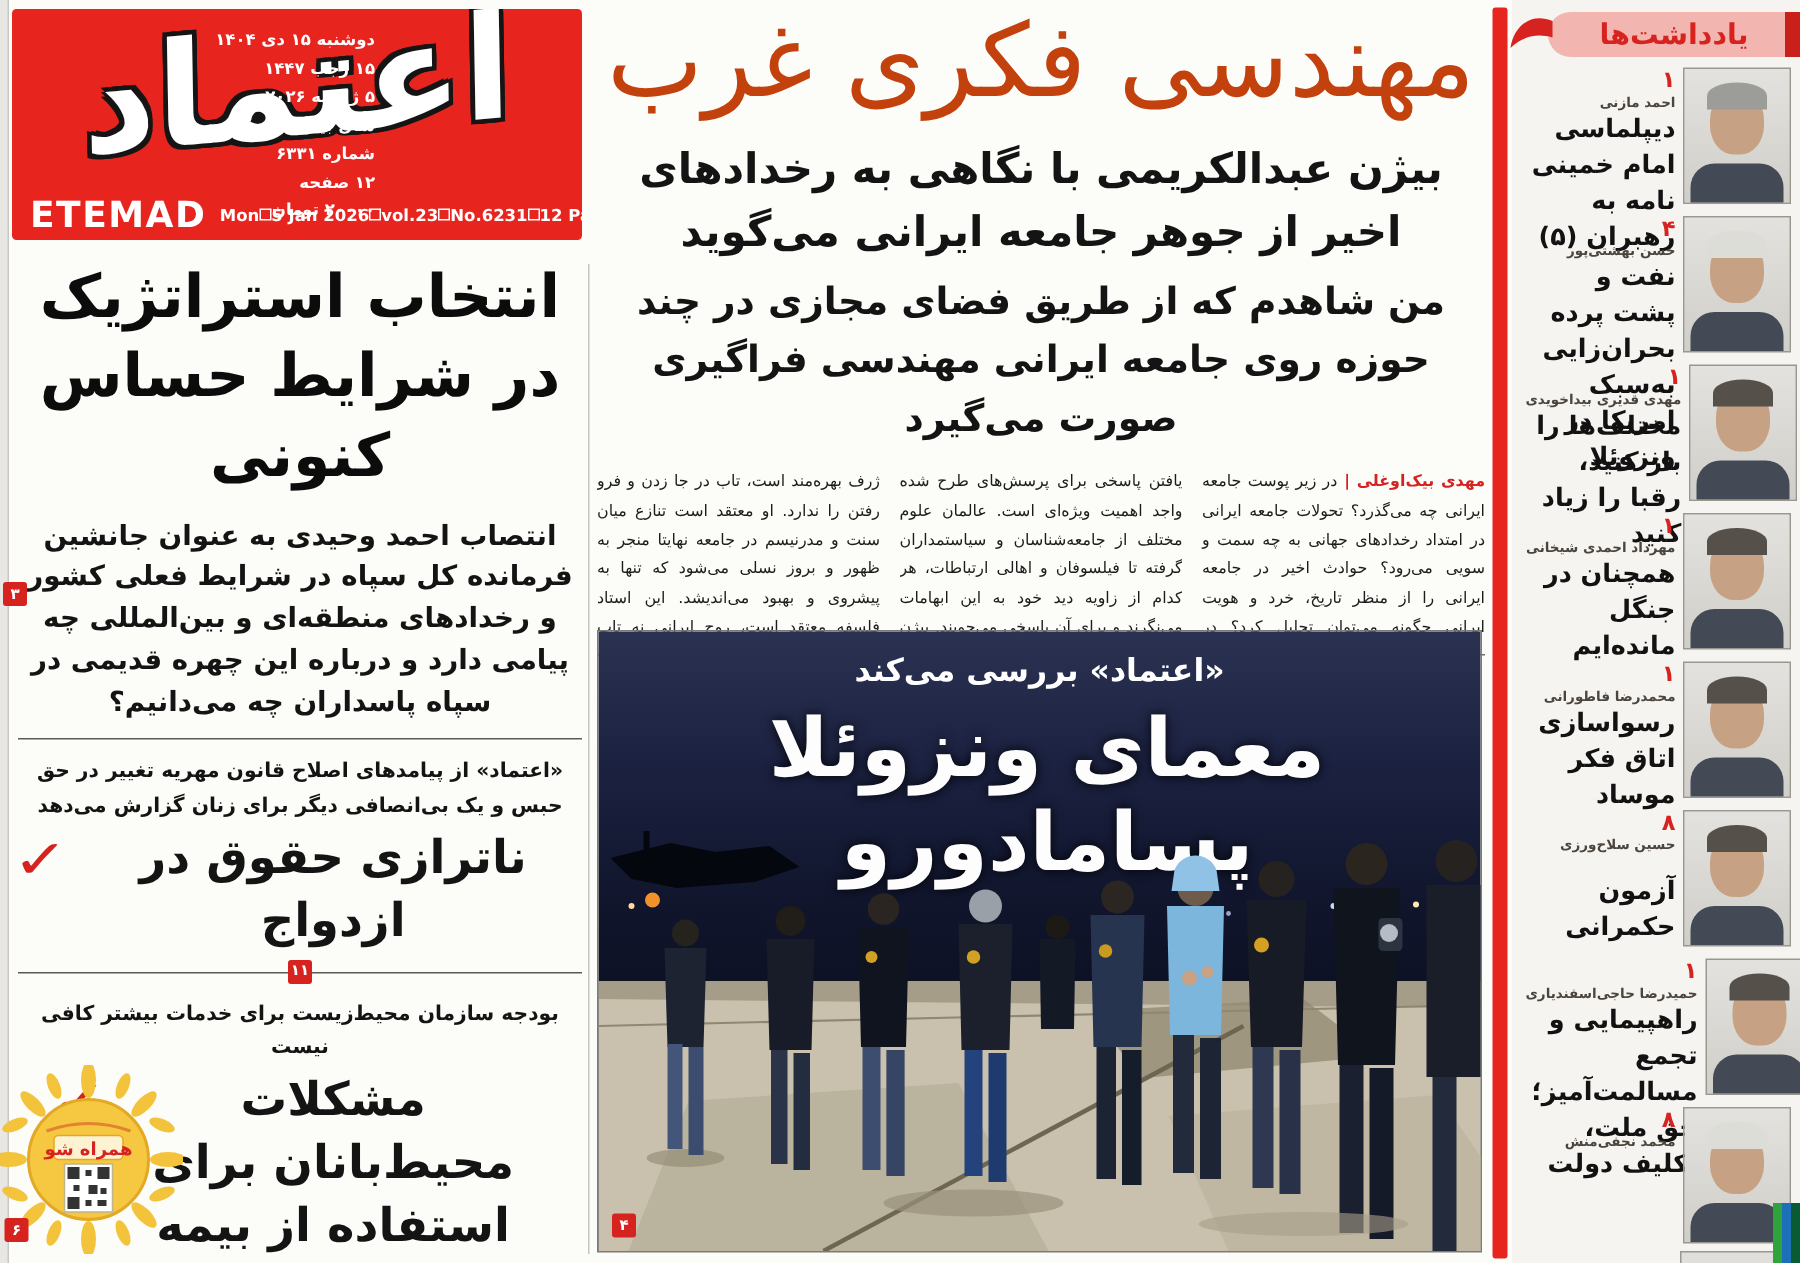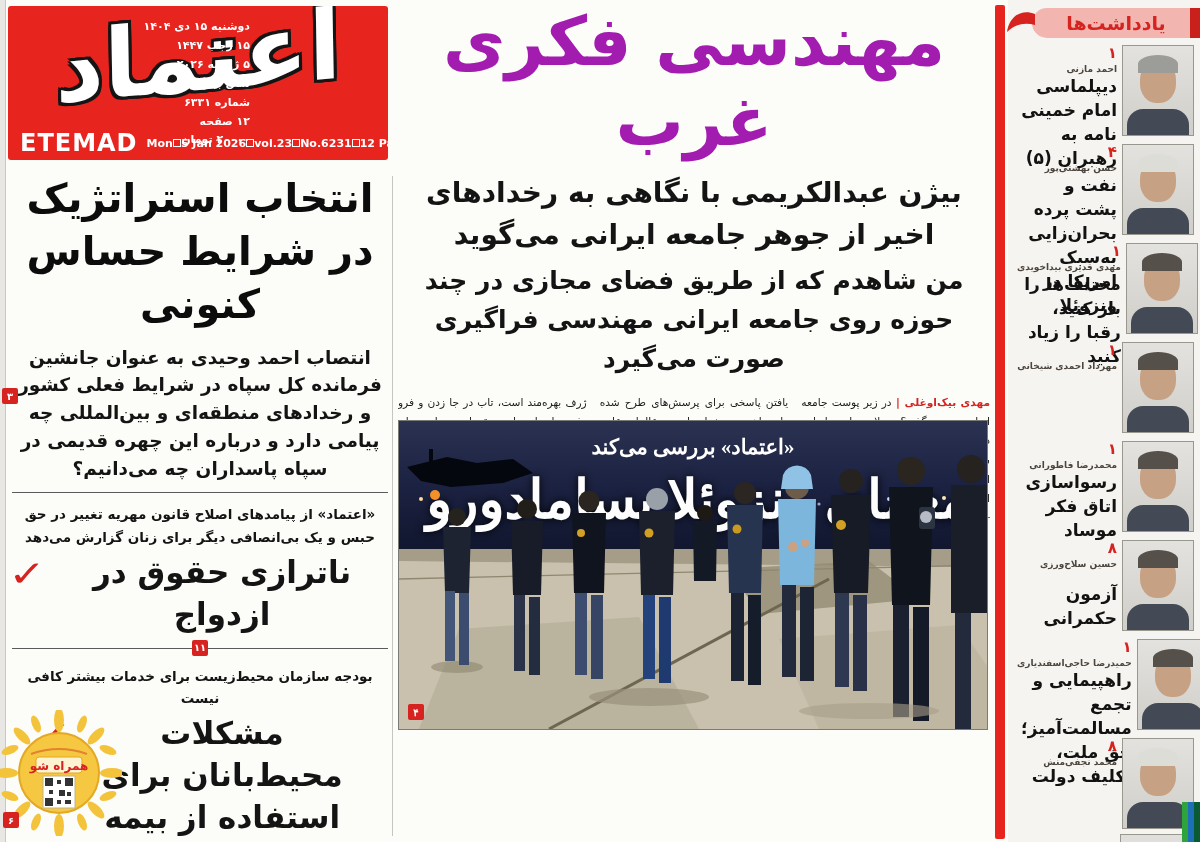--- a/index.html
+++ b/index.html
@@ -48,34 +48,34 @@
     font-size:10px; font-weight:bold; align-items:center; justify-content:center;
     border-radius:2px; }
   .div-badge .badge { position:absolute; left:50%; top:-9px; transform:translateX(-50%); }
   .badge-abs { position:absolute; z-index:6; }
 
   
   .sun { position:absolute; left:-4px; top:710px; width:126px; height:126px; z-index:5; }
 
   
   .lead { position:absolute; left:398px; top:2px; width:592px; direction:rtl; }
-  .lead-h { font-size:68px; font-weight:bold; text-align:center; line-height:1.18; color:#a21caf; }
+  .lead-h { font-size:68px; font-weight:normal; text-align:center; line-height:1.18; color:#c2410c; }
   .lead-s1 { font-size:28px; font-weight:bold; text-align:center; line-height:1.5; margin-top:10px; }
   .lead-s2 { font-size:25px; font-weight:bold; text-align:center; line-height:1.55; margin-top:6px; }
   .lead-cols { display:flex; gap:13px; margin-top:14px; }
   .lead-col { flex:1; font-size:10.6px; line-height:1.82; text-align:justify;
     color:#1c1c1c; height:116px; overflow:hidden; }
   .byline { color:#d6231f; font-weight:bold; }
   .lead-hr { border-top:1.2px solid #6f6f6f; margin-top:8px; }
 
   
-  .photo { position:absolute; left:398px; top:420px; width:590px; height:310px;
+  .photo { position:absolute; left:398px; top:420px; width:590px; height:415px;
     border:1px solid #7a7a76;
     background:linear-gradient(180deg,#2b3252 0%,#1b2140 22%,#10152c 45%,#0c1022 60%);
-    overflow:hidden;font-family:Liberation Serif, serif; }
+    overflow:hidden; }
   .ph-kicker { color:#fff; font-size:21px; font-weight:bold; text-align:center;
     margin-top:14px; direction:rtl; }
   .ph-h { color:#fdfdfd; font-size:54px; font-weight:bold; text-align:center;
     margin-top:8px; direction:rtl; text-shadow:0 0 8px rgba(0,0,0,.9);padding-left:10px; }
   .scene { position:absolute; left:0; bottom:0; width:590px; height:300px; display:block; }
   .photo .badge { position:absolute; left:9px; bottom:9px; }
 
   
   .side-redbar { position:absolute; left:995px; top:5px; width:10px; height:834px;
     background:#e8241f; border-radius:2px; }
@@ -348,20 +348,21 @@
           <span class="si-title">مختلف‌ها را باز کنید، رقبا را زیاد کنید</span>
         </div>
         <div class="si-photo">
             <span class="hair"></span>
           </div>
       </div>
       <div class="side-item">
         <div class="si-text">
           <span class="si-num">۱</span>
           <span class="si-author">مهرداد احمدی شیخانی</span>
+          <span class="si-title">همچنان در جنگل مانده‌ایم</span>
         </div>
         <div class="si-photo">
             <span class="hair"></span>
           </div>
       </div>
       <div class="side-item">
         <div class="si-text">
           <span class="si-num">۱</span>
           <span class="si-author">محمدرضا فاطورانی</span>
           <span class="si-title">رسواسازی اتاق فکر موساد</span>

